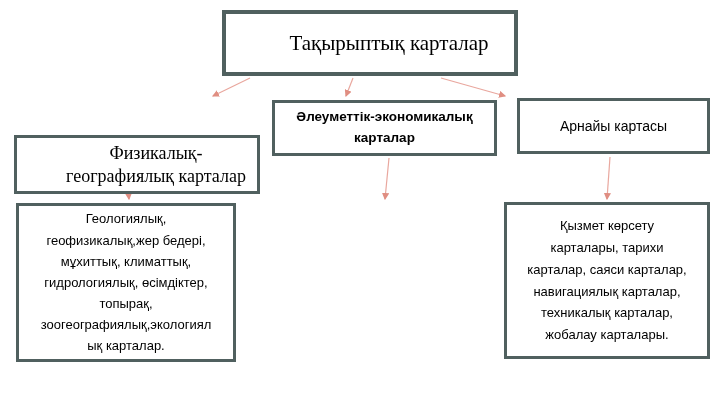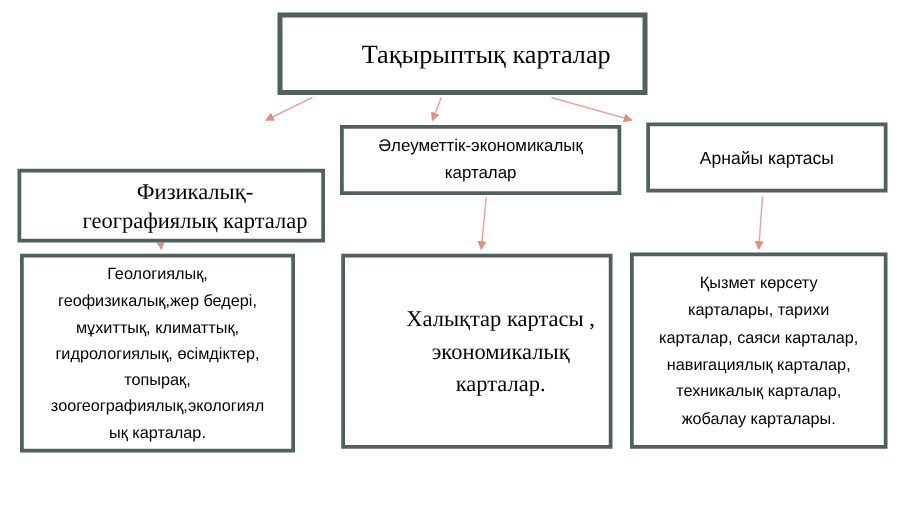--- a/index.html
+++ b/index.html
@@ -39,21 +39,21 @@
     justify-content: center;
     text-align: center;
     color: var(--text, #000000);
   }
   .label { white-space: pre-line; display: block; padding: 0 4px; }
   .serif { font-family: "Liberation Serif", "DejaVu Serif", serif; padding-left: 38px; }
   .sans  { font-family: "Liberation Sans", "DejaVu Sans", sans-serif; }
 
   #node-root            { left: 222px; top: 10px;  width: 296px; height: 66px;  font-size: 21px; border-width: 4px; }
   #node-physical        { left: 14px;  top: 99px;  width: 246px; height: 59px;  font-size: 18px; line-height: 1.25; margin-top: 36px; }
-  #node-socio           { left: 272px; top: 100px; width: 225px; height: 56px;  font-size: 13.5px; line-height: 1.55; }
+  #node-socio           { left: 272px; top: 100px; width: 225px; height: 56px;  font-size: 13.5px; line-height: 1.55; font-weight: bold; }
   #node-special         { left: 517px; top: 98px;  width: 193px; height: 56px;  font-size: 14px; }
   #node-physical-detail { left: 16px;  top: 203px; width: 220px; height: 159px; font-size: 13px;   line-height: 1.63; }
   #node-socio-detail    { left: 273px; top: 203px; width: 217px; height: 156px; font-size: 18px;   line-height: 1.45; }
   #node-special-detail  { left: 504px; top: 202px; width: 206px; height: 157px; font-size: 13px; line-height: 1.67; }
 </style>
 </head>
 <body>
 
 <div class="canvas">
 
@@ -92,25 +92,20 @@
   <div class="node sans" id="node-physical-detail">
     <span class="label">Геологиялық,
 геофизикалық,жер бедері,
 мұхиттық, климаттық,
 гидрологиялық, өсімдіктер,
 топырақ,
 зоогеографиялық,экологиял
 ық карталар.</span>
   </div>
 
-  <div class="node serif" id="node-socio-detail">
-    <span class="label">Халықтар картасы ,
-экономикалық
-карталар.</span>
-  </div>
 
   <div class="node sans" id="node-special-detail">
     <span class="label">Қызмет көрсету
 карталары, тарихи
 карталар, саяси карталар,
 навигациялық карталар,
 техникалық карталар,
 жобалау карталары.</span>
   </div>
 

